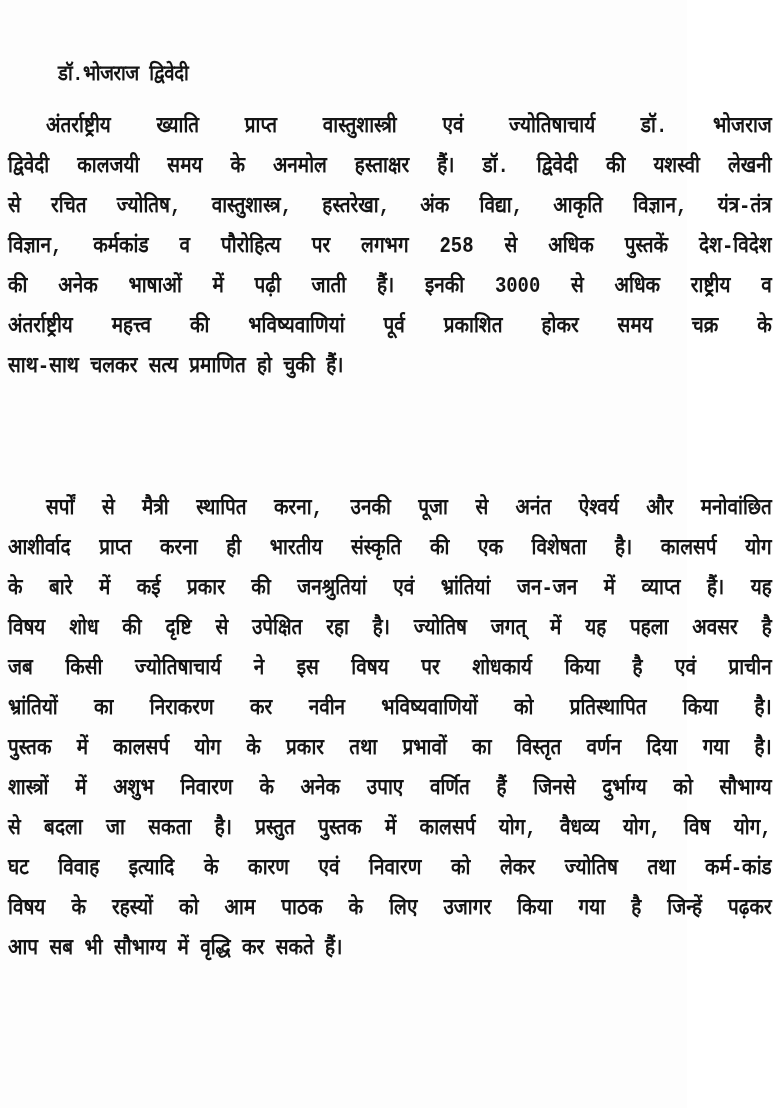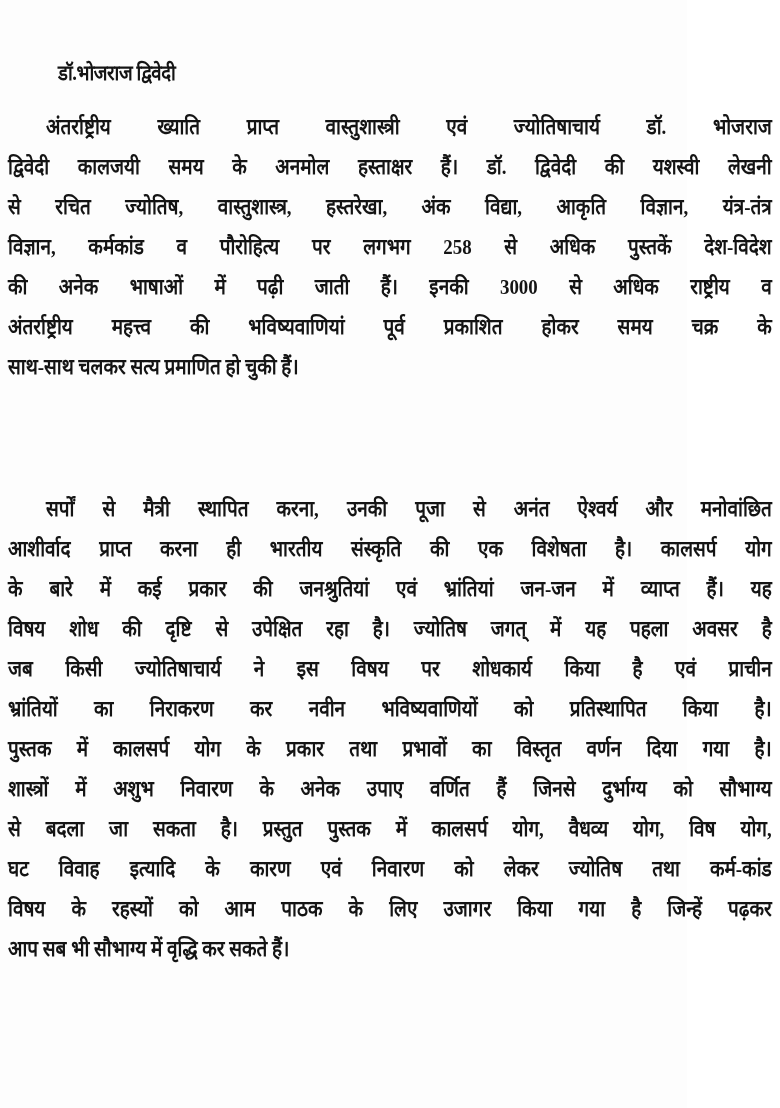--- a/index.html
+++ b/index.html
@@ -1,20 +1,20 @@
 <!DOCTYPE html>
 <html><head>
 <meta charset="utf-8">
 <style>
   html, body { margin: 0; padding: 0; background: #ffffff; }
   body { width: 780px; height: 1108px; position: relative; overflow: hidden; }
   .page {
     position: absolute; left: 0; top: 0; width: 687px; height: 1108px;
     background: #fdfdfd;
-    font-family: Liberation Serif, serif;
+    font-family: Liberation Mono, monospace;
     color: #141414;
   }
   .author {
     position: absolute; left: 58px; top: 58px;
     font-size: 21px; font-weight: bold; letter-spacing: -0.5px;
     transform: scaleX(0.88); transform-origin: left center;
   }
   .line {
     position: absolute; left: 8px; width: 764px;
     font-size: 22px; font-weight: bold; line-height: 34px; height: 34px;

